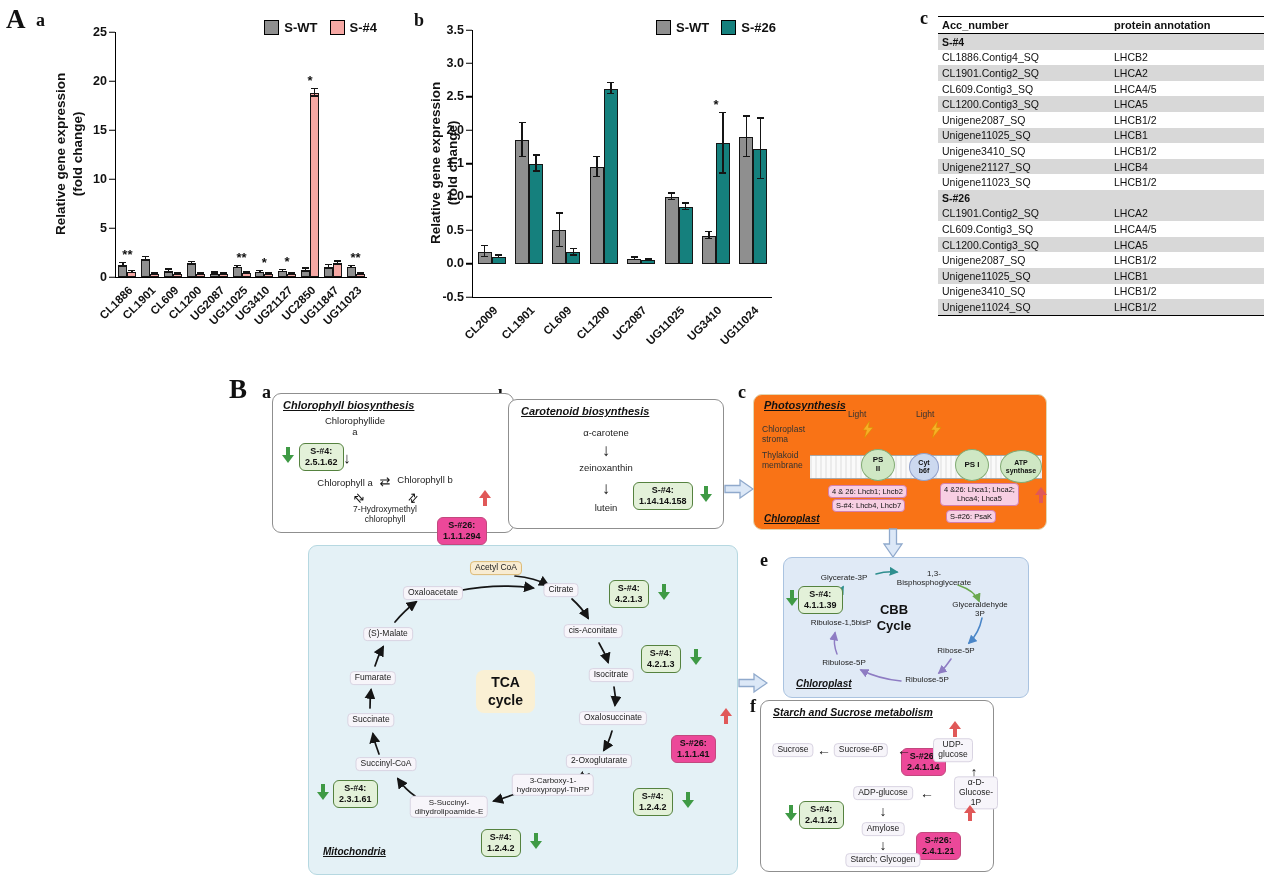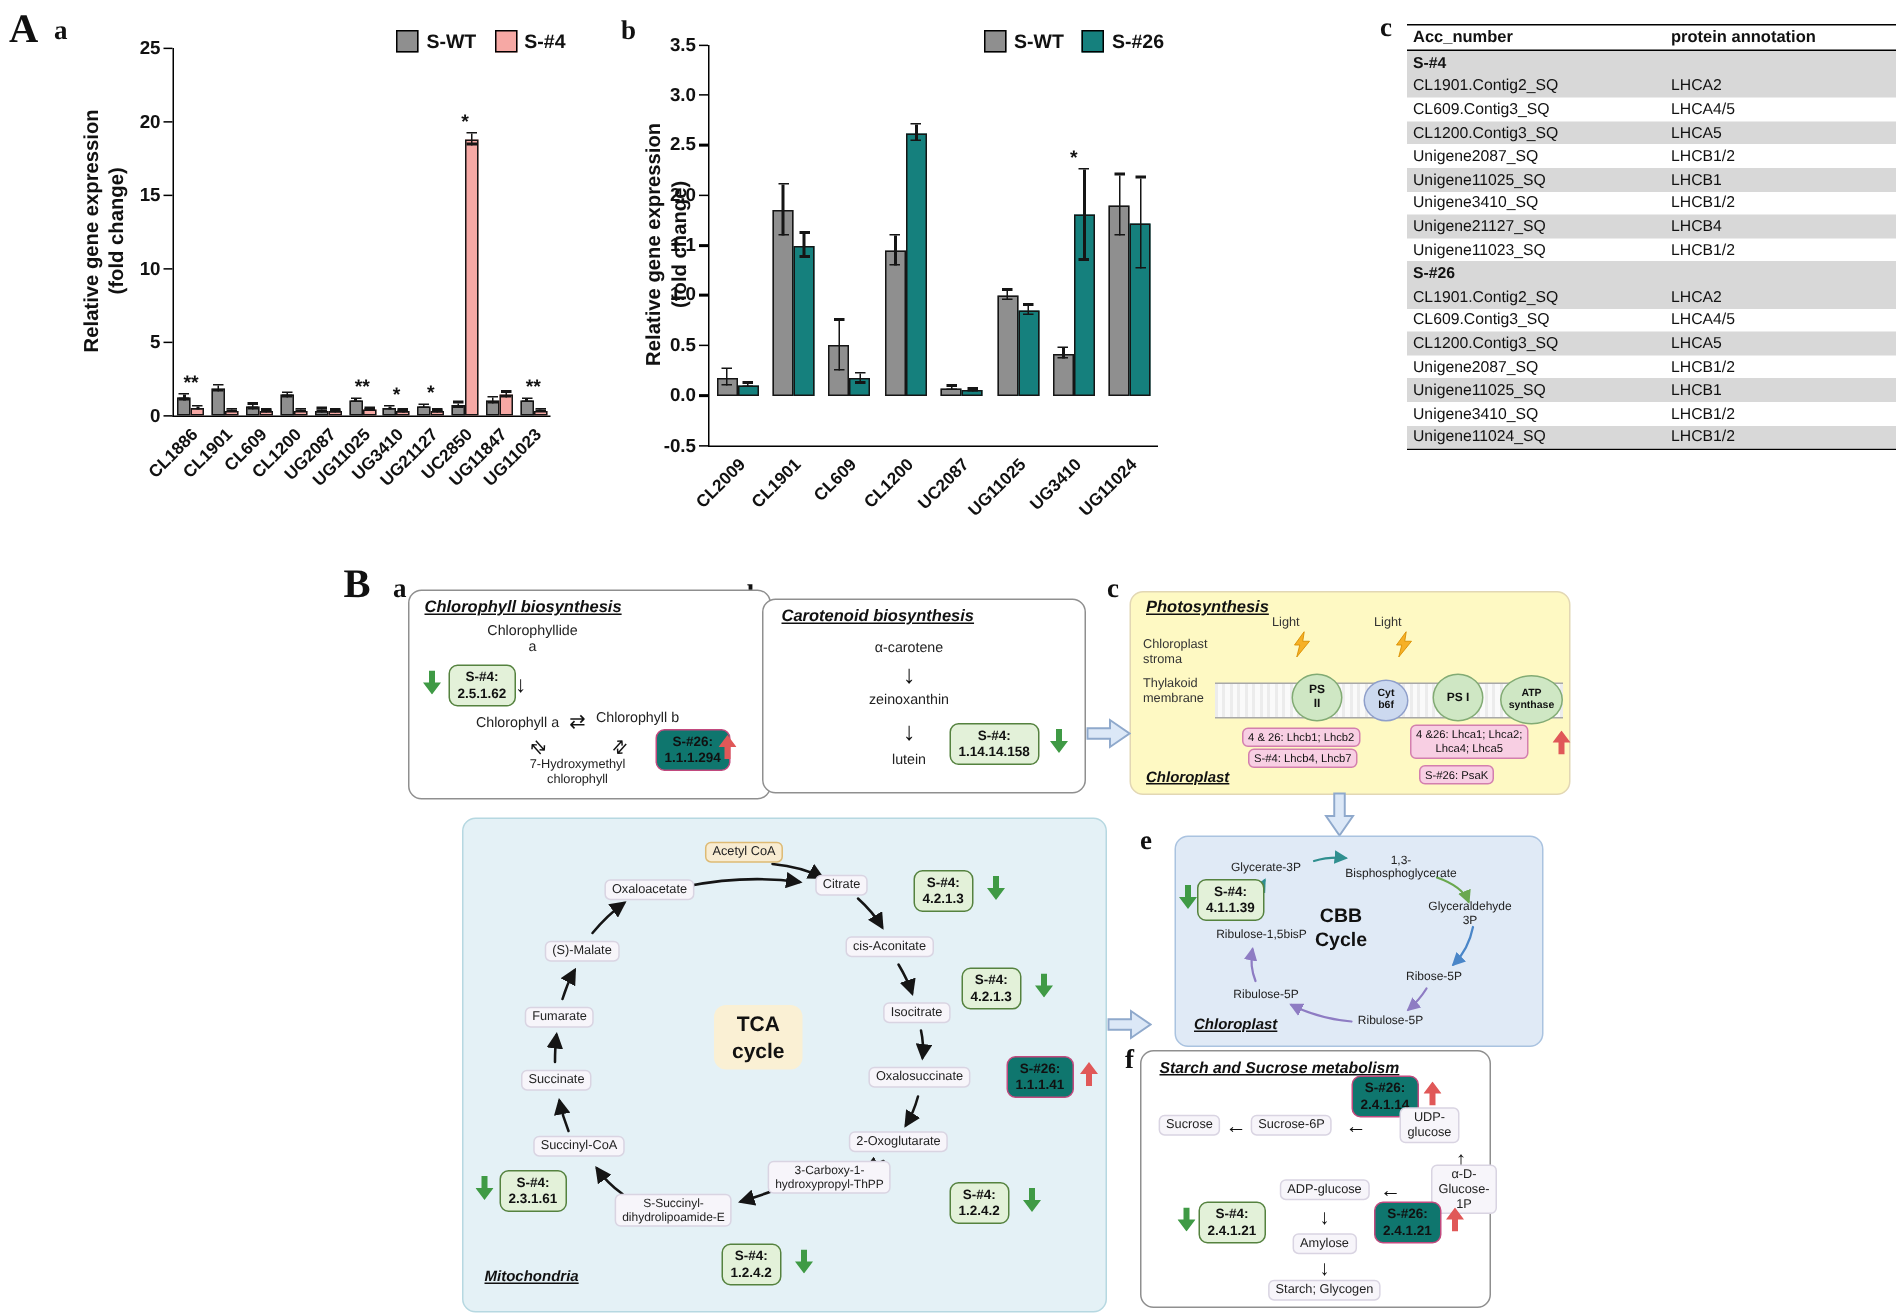--- a/index.html
+++ b/index.html
@@ -32,32 +32,32 @@
   .trow{display:flex;height:15.6px;align-items:center;}
   .trow.alt{background:#d8d8d8;}
   .trow.group{font-weight:bold;}
   .tc1{width:172px;padding-left:4px;}
   .tc2{flex:1;padding-left:4px;}
   #table-body{border-bottom:1.2px solid #000;}
 
   
   .panelB{position:absolute;border-radius:9px;}
   #pa,#pb,#pf{background:#fff;border:1.5px solid #8f8f8f;}
-  #pc{background:#fef9c3;border:1.5px solid #e2d7b4;}
+  #pc{background:#f97316;border:1.5px solid #e2d7b4;}
   #pd{background:#e4f1f6;border:1.5px solid #b6d8e1;}
   #pe{background:#e0eaf6;border:1.5px solid #aac3e0;}
   .dtitle{position:absolute;font-style:italic;font-weight:bold;text-decoration:underline;font-size:11px;white-space:nowrap;}
   .blab{position:absolute;font-style:italic;font-weight:bold;text-decoration:underline;font-size:10px;}
   .met{position:absolute;transform:translate(-50%,-50%);background:#f7f5fa;border:1px solid #d9d4e2;border-radius:4px;padding:1px 4px;font-size:8.5px;line-height:1.15;text-align:center;white-space:pre-line;color:#222;}
   .met.plain{background:transparent;border:none;font-size:9.5px;}
   .met.tan{background:#f8ecd2;border:1px solid #ddba74;}
   .met.sm{font-size:8px;}
   .enz{position:absolute;border-radius:6px;padding:2px 5px;font-size:9px;font-weight:bold;line-height:1.2;text-align:center;white-space:pre-line;}
   .enz.g{background:#e3f1d9;border:1.6px solid #55823f;}
-  .enz.p{background:#0f766e;border:1.6px solid #c2497e;}
+  .enz.p{background:#ec4899;border:1.6px solid #c2497e;margin-top:31px;}
   .ua{position:absolute;transform:translate(-50%,-50%);font-size:15px;color:#111;line-height:1;}
   .tcabox{position:absolute;background:#faf0d4;border-radius:8px;font-weight:bold;font-size:14px;text-align:center;white-space:pre-line;line-height:1.25;padding:4px 12px;}
   .cbbtxt{position:absolute;transform:translate(-50%,-50%);font-weight:bold;font-size:13px;text-align:center;white-space:pre-line;line-height:1.2;}
   .oval{position:absolute;border-radius:50%;display:flex;align-items:center;justify-content:center;font-size:8px;font-weight:bold;text-align:center;white-space:pre-line;line-height:1.1;}
   .oval.green{background:#cfe7c4;border:1.5px solid #82ab74;}
   .oval.blue{background:#ccd9ef;border:1.5px solid #8f9fca;}
   .plab{position:absolute;background:#f8cfe3;border:1px solid #d37fae;border-radius:4px;padding:1px 3px;font-size:7.5px;text-align:center;white-space:pre-line;line-height:1.25;}
   .memb{position:absolute;border-top:1.5px solid #a8a8a8;border-bottom:1.5px solid #a8a8a8;background:repeating-linear-gradient(90deg,#ececec 0 2px,#fafafa 2px 5px);}
   .lightlab{position:absolute;font-size:8.5px;color:#333;}
 </style>
@@ -316,20 +316,24 @@
   <div id="ann-table" style="left:938px;top:16px;width:326px">
     <div class="thead">
       <div class="tc1">Acc_number</div>
       <div class="tc2">protein annotation</div>
     </div>
     <div id="table-body">
         <div class="trow alt group">
           <div class="tc1">S-#4</div>
           <div class="tc2"></div>
         </div>
+        <div class="trow">
+          <div class="tc1">CL1886.Contig4_SQ</div>
+          <div class="tc2">LHCB2</div>
+        </div>
         <div class="trow alt">
           <div class="tc1">CL1901.Contig2_SQ</div>
           <div class="tc2">LHCA2</div>
         </div>
         <div class="trow">
           <div class="tc1">CL609.Contig3_SQ</div>
           <div class="tc2">LHCA4/5</div>
         </div>
         <div class="trow alt">
           <div class="tc1">CL1200.Contig3_SQ</div>

